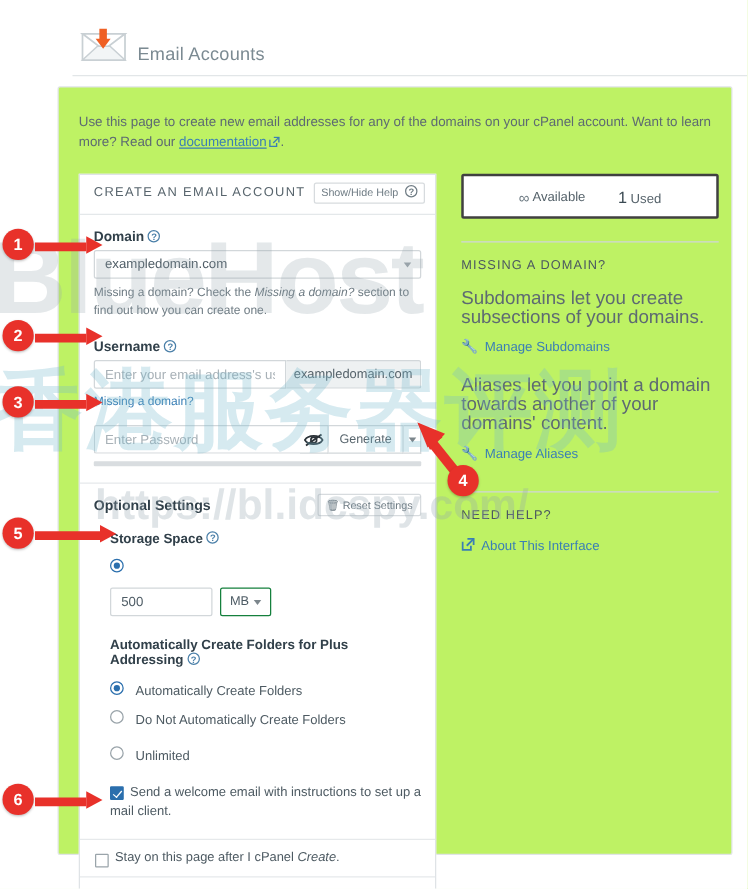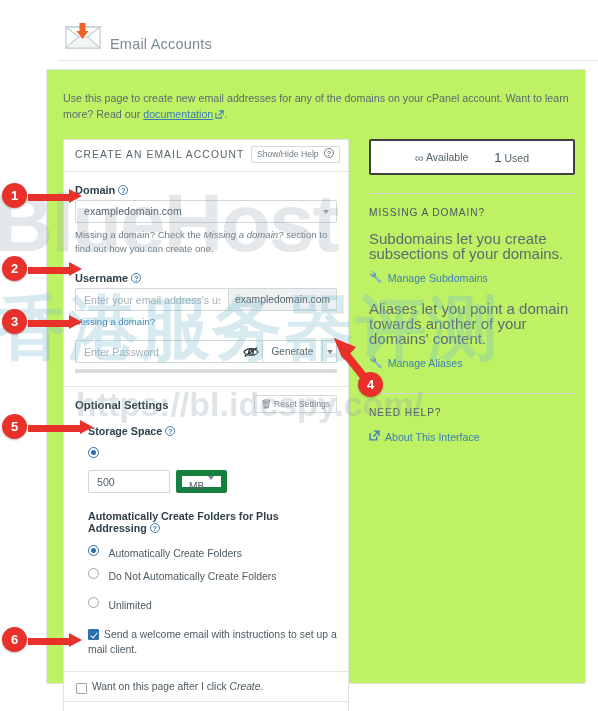--- a/index.html
+++ b/index.html
@@ -183,23 +183,23 @@
   }
   .rlabel { font-size: 10.4px; color: #4d5a62; }
 
   .qtyrow { display: flex; margin-top: 7px; margin-left: 13px; }
   .qty {
     width: 82px; height: 23px; border: 1px solid #d2d7da; border-radius: 2px;
     font-size: 10.6px; color: #4e5c65; padding: 0 8px; outline: none;
     font-family: "Liberation Sans", sans-serif;
   }
   .unit {
-    margin-left: 6px; height: 23px; border: 6px solid #15803d; border-radius: 2px;
+    margin-left: 6px; height: 23px; border: 1px solid #15803d; border-radius: 2px;
     background: #fff; font-size: 10.2px; color: #4e5c65; padding: 0 7px; line-height: 21px;
-    cursor: pointer; display: flex; gap: 4px;
+    cursor: pointer; display: flex; align-items: center; gap: 4px;
   }
   .unit span.c {
     width:0;height:0;border-left:3.5px solid transparent;border-right:3.5px solid transparent;
     border-top:4px solid #7c868c;
   }
 
   .chk {
     display: inline-block; width: 11px; height: 11px; border: 1px solid #9aa4aa;
     background: #fff; position: relative; top: 2px; margin-right: 5px; cursor: pointer;
     vertical-align: top; border-radius: 1px;
@@ -382,21 +382,21 @@
           <span class="radio"></span>
           <span class="rlabel">Unlimited</span>
         </div>
 
         <div class="chk-line">
           <span class="chk on"></span><span>Send a welcome email with instructions to set up a mail client.</span>
         </div>
 
         <div class="foot-div"></div>
         <div class="stay-row">
-          <span class="chk"></span><span>Want on this page after I click </span><i>Create</i><span>.</span>
+          <span class="chk"></span><span>Stay on this page after I cPanel </span><i>Create</i><span>.</span>
         </div>
         <div class="foot-div2"></div>
 
         <div class="actions">
           
           
         </div>
 
       </div>
     </div>

